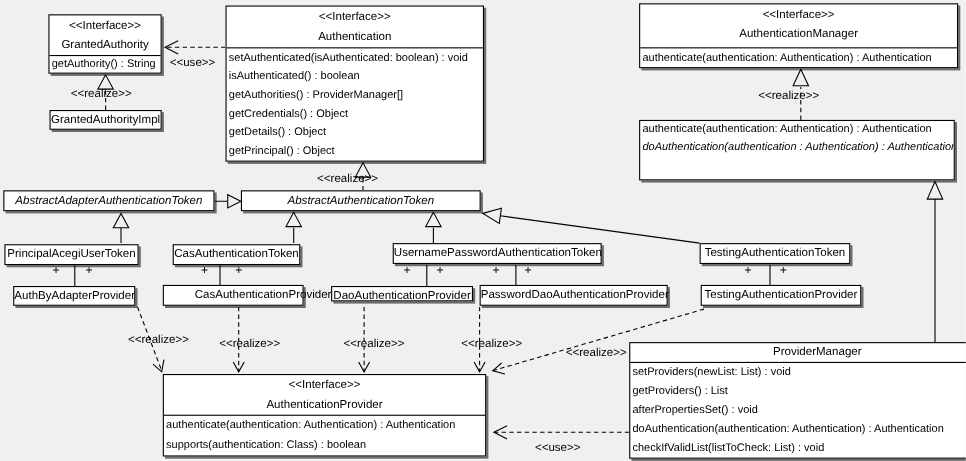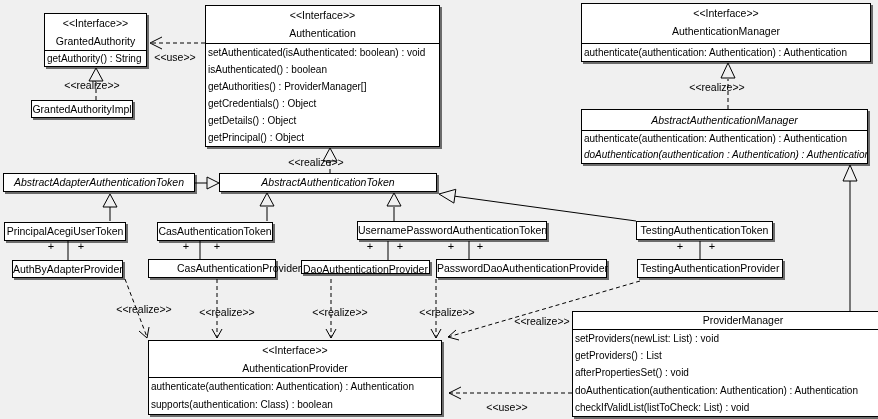--- a/index.html
+++ b/index.html
@@ -89,21 +89,21 @@
   </svg>
 
   <div class="cls" style="left:44px;top:13px;width:103px;height:54px;">
     <div class="hd" style="height:36px;">
       <div class="stereo">&lt;&lt;Interface&gt;&gt;</div>
       <div class="cname">GrantedAuthority</div>
     </div>
     <div class="op" style="line-height:15px;">getAuthority() : String</div>
   </div>
 
-  <div class="cls simple" style="left:31px;top:100px;width:102px;height:18px;">
+  <div class="cls simple" style="left:45px;top:100px;width:102px;height:18px;">
     <div class="cname">GrantedAuthorityImpl</div>
   </div>
 
   <div class="cls" style="left:205px;top:5px;width:235px;height:142px;">
     <div class="hd" style="height:37px;">
       <div class="stereo">&lt;&lt;Interface&gt;&gt;</div>
       <div class="cname">Authentication</div>
     </div>
     <div class="op" style="line-height:17px;">setAuthenticated(isAuthenticated: boolean) : void</div>
     <div class="op" style="line-height:17px;">isAuthenticated() : boolean</div>
@@ -115,23 +115,20 @@
 
   <div class="cls" style="left:581px;top:3px;width:290px;height:59px;">
     <div class="hd" style="height:39px;">
       <div class="stereo">&lt;&lt;Interface&gt;&gt;</div>
       <div class="cname">AuthenticationManager</div>
     </div>
     <div class="op" style="line-height:17px;">authenticate(authentication: Authentication) : Authentication</div>
   </div>
 
   <div class="cls abstract" style="left:581px;top:109px;width:287px;height:55px;">
-    <div class="hd" style="height:20px;">
-      <div class="cname" style="line-height:20px;">AbstractAuthenticationManager</div>
-    </div>
     <div class="op" style="line-height:16px;">authenticate(authentication: Authentication) : Authentication</div>
     <div class="op italic" style="line-height:16px;">doAuthentication(authentication : Authentication) : Authentication</div>
   </div>
 
   <div class="cls simple abstract" style="left:3px;top:173px;width:192px;height:19px;">
     <div class="cname" style="line-height:17px;">AbstractAdapterAuthenticationToken</div>
   </div>
 
   <div class="cls simple abstract" style="left:219px;top:173px;width:218px;height:19px;">
     <div class="cname" style="line-height:17px;">AbstractAuthenticationToken</div>

